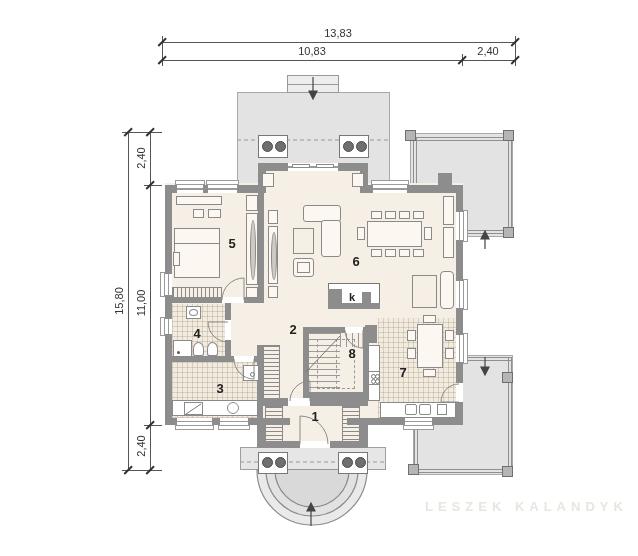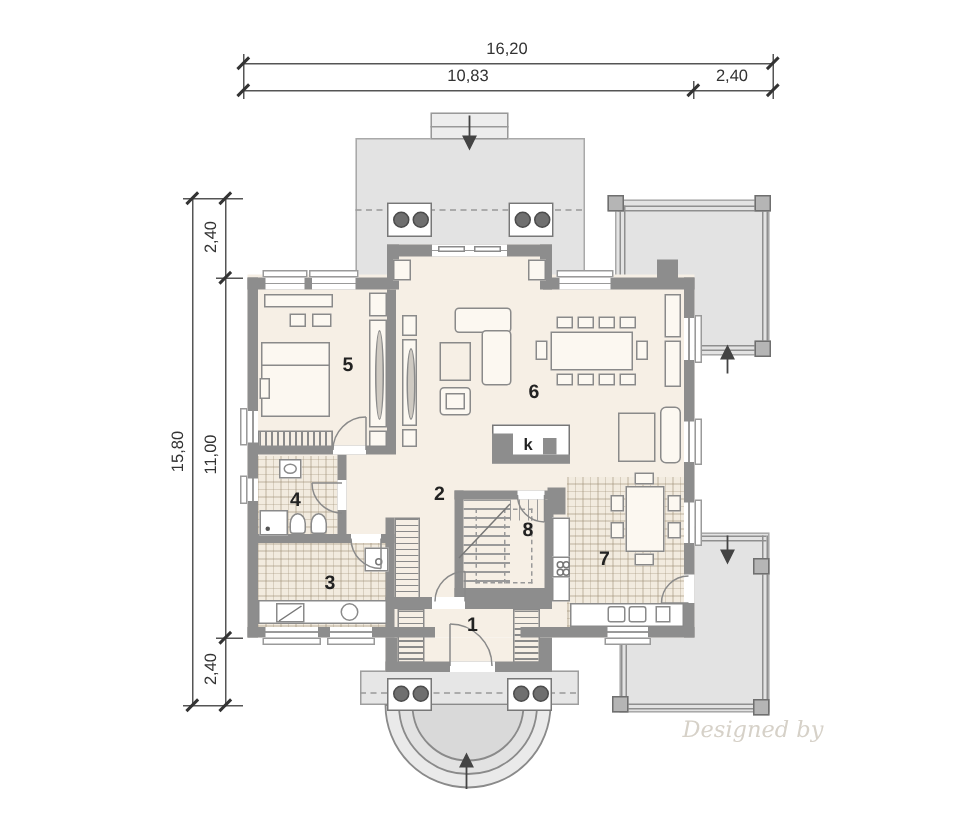--- a/index.html
+++ b/index.html
@@ -302,21 +302,21 @@
   <div class="a dline" style="left:162px;top:42px;width:353px;height:1px;"></div>
   <div class="a dline" style="left:162px;top:60px;width:353px;height:1px;"></div>
   <div class="a dline" style="left:162px;top:36px;width:1px;height:30px;"></div>
   <div class="a dline" style="left:515px;top:36px;width:1px;height:30px;"></div>
   <div class="a dline" style="left:462px;top:54px;width:1px;height:12px;"></div>
   <div class="a tick" style="left:162px;top:42px;"></div>
   <div class="a tick" style="left:515px;top:42px;"></div>
   <div class="a tick" style="left:162px;top:60px;"></div>
   <div class="a tick" style="left:462px;top:60px;"></div>
   <div class="a tick" style="left:515px;top:60px;"></div>
-  <span class="a dlab" style="left:338px;top:33px;">16,20</span>
+  <span class="a dlab" style="left:338px;top:33px;">13,83</span>
   <span class="a dlab" style="left:312px;top:51px;">10,83</span>
   <span class="a dlab" style="left:488px;top:51px;">2,40</span>
 
   <div class="a dline" style="left:128px;top:132px;width:1px;height:338px;"></div>
   <div class="a dline" style="left:150px;top:132px;width:1px;height:338px;"></div>
   <div class="a dline" style="left:122px;top:132px;width:40px;height:1px;"></div>
   <div class="a dline" style="left:144px;top:185px;width:18px;height:1px;"></div>
   <div class="a dline" style="left:144px;top:425px;width:18px;height:1px;"></div>
   <div class="a dline" style="left:122px;top:470px;width:40px;height:1px;"></div>
   <div class="a tick" style="left:128px;top:132px;"></div>
@@ -333,15 +333,15 @@
   <span class="a rlab" style="left:315px;top:416px;">1</span>
   <span class="a rlab" style="left:293px;top:329px;">2</span>
   <span class="a rlab" style="left:220px;top:388px;">3</span>
   <span class="a rlab" style="left:197px;top:333px;">4</span>
   <span class="a rlab" style="left:232px;top:243px;">5</span>
   <span class="a rlab" style="left:356px;top:261px;">6</span>
   <span class="a rlab" style="left:403px;top:372px;">7</span>
   <span class="a rlab" style="left:352px;top:353px;">8</span>
   <span class="a klab" style="left:352px;top:297px;">k</span>
 
-  <span class="a wm1" style="left:455px;top:477px;">Designed by</span>
+  <span class="a wm2" style="left:425px;top:499px;">LESZEK KALANDYK</span>
 
 </div>
 
 </body></html>

